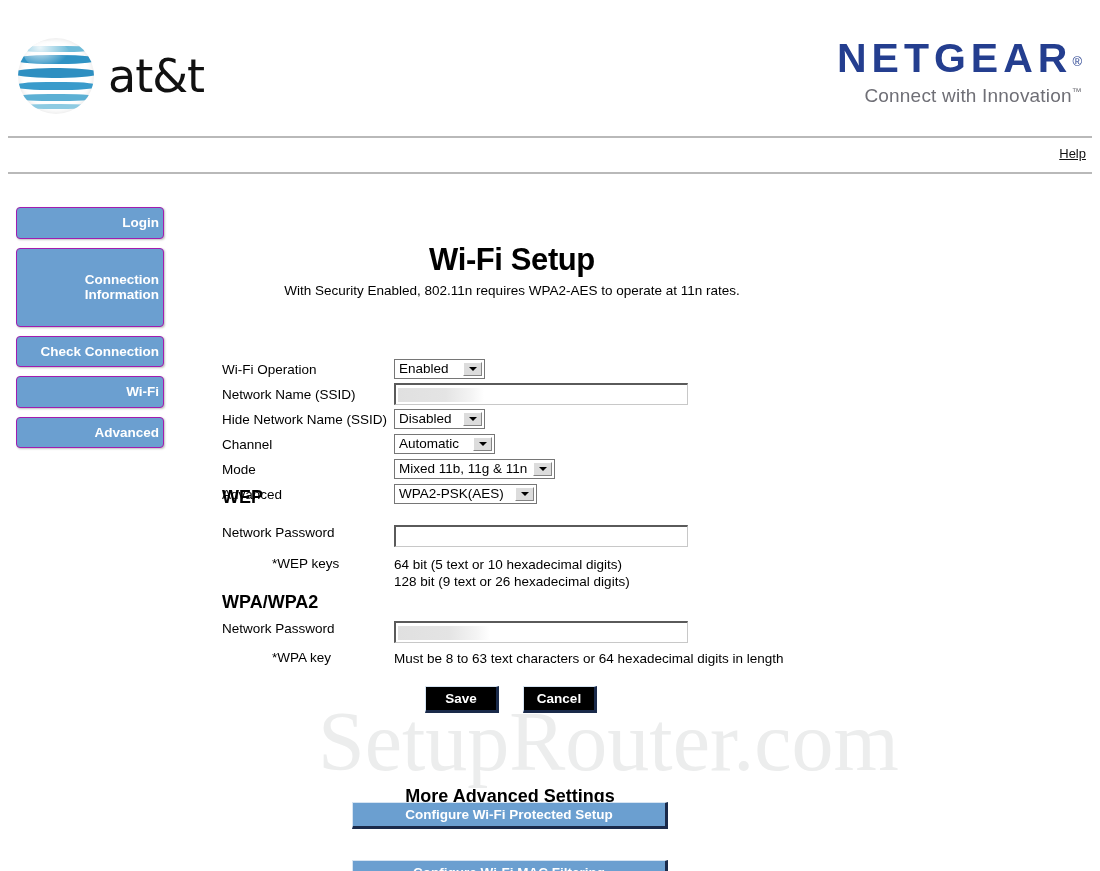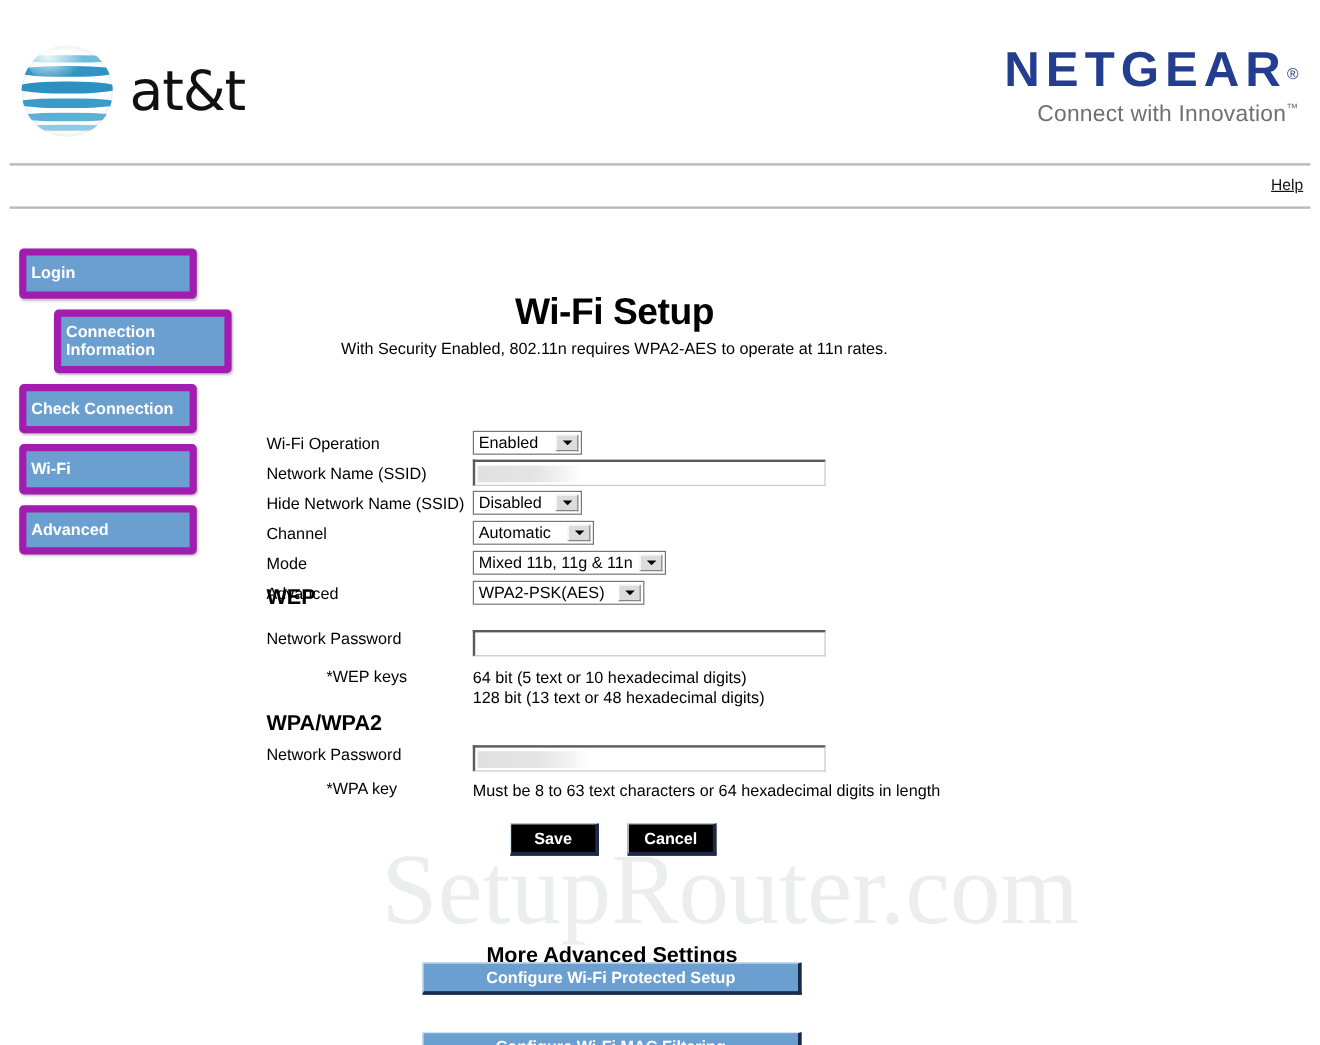--- a/index.html
+++ b/index.html
@@ -121,34 +121,34 @@
   
   #sidebar {
     position: absolute;
     left: 16px; top: 207px;
     width: 148px;
   }
   .nav-btn {
     width: 148px;
     box-sizing: border-box;
     background: #6b9fd0;
-    border: 6px solid #a21caf;
+    border: 1px solid #a21caf;
     border-radius: 4px;
     color: #ffffff;
     font-weight: bold;
     font-size: 13.5px;
-    text-align: left;
+    text-align: right;
     padding: 7px 4px;
     margin-bottom: 9px;
     line-height: 1.15;
     box-shadow: 1px 1px 2px rgba(0,0,0,0.25);
     cursor: pointer;
     user-select: none;
   }
-  .nav-btn.two-line { padding: 5px 4px; margin-left: 29px; }
+  .nav-btn.two-line { padding: 23px 4px; }
 
   
   #watermark {
     position: absolute;
     left: 318px; top: 700px;
     width: 790px;
     font-family: "Liberation Serif", serif;
     font-size: 84px;
     color: #eceded;
     white-space: nowrap;
@@ -469,21 +469,21 @@
 
   <div class="srow" id="wep-pw-row">
     <div class="flabel">Network Password</div>
     <div class="txt w-pw"></div>
   </div>
 
   <div class="srow" id="wep-keys-row">
     <div class="flabel indent-label">*WEP keys</div>
     <div>
       <div class="help-text">64 bit (5 text or 10 hexadecimal digits)</div>
-      <div class="help-text">128 bit (13 text or 48 hexadecimal digits)</div>
+      <div class="help-text">128 bit (9 text or 26 hexadecimal digits)</div>
     </div>
   </div>
 
   <div class="section-head" id="wpa-head">WPA/WPA2</div>
 
   <div class="srow" id="wpa-pw-row">
     <div class="flabel">Network Password</div>
     <div class="txt w-pw">
       <div class="redact r2"></div>
     </div>

